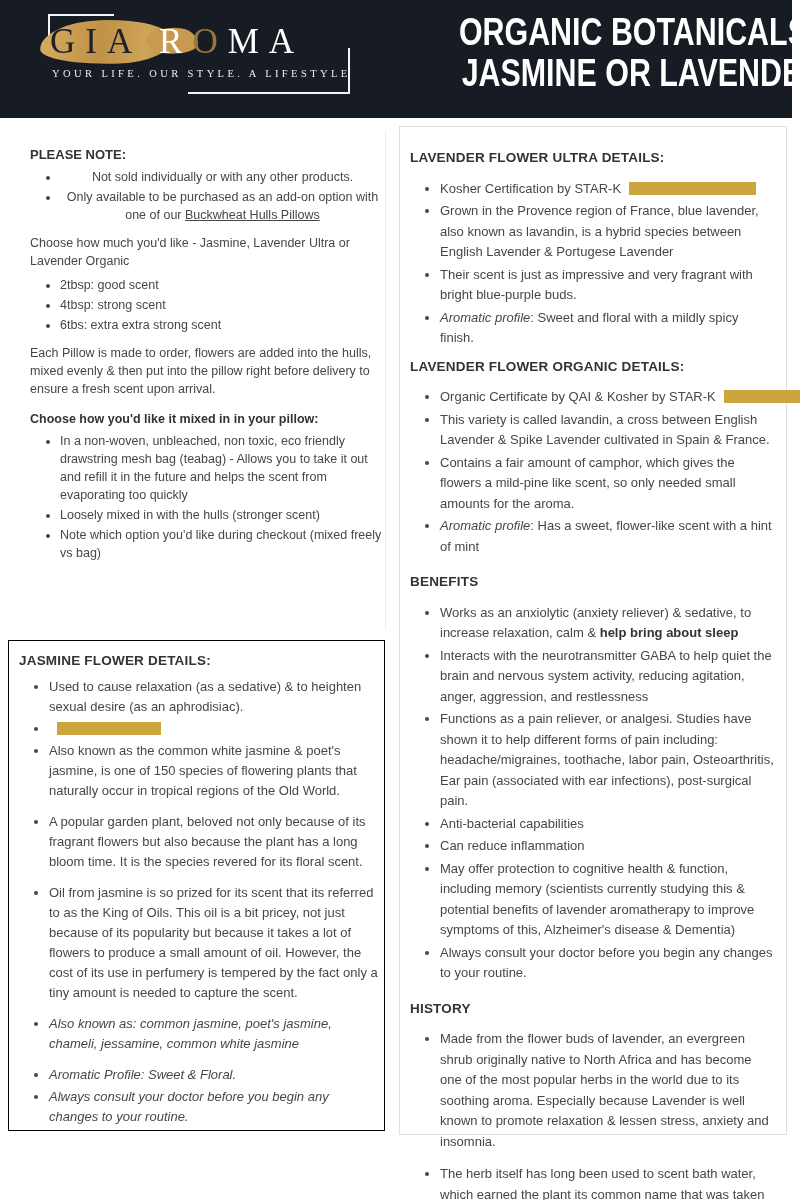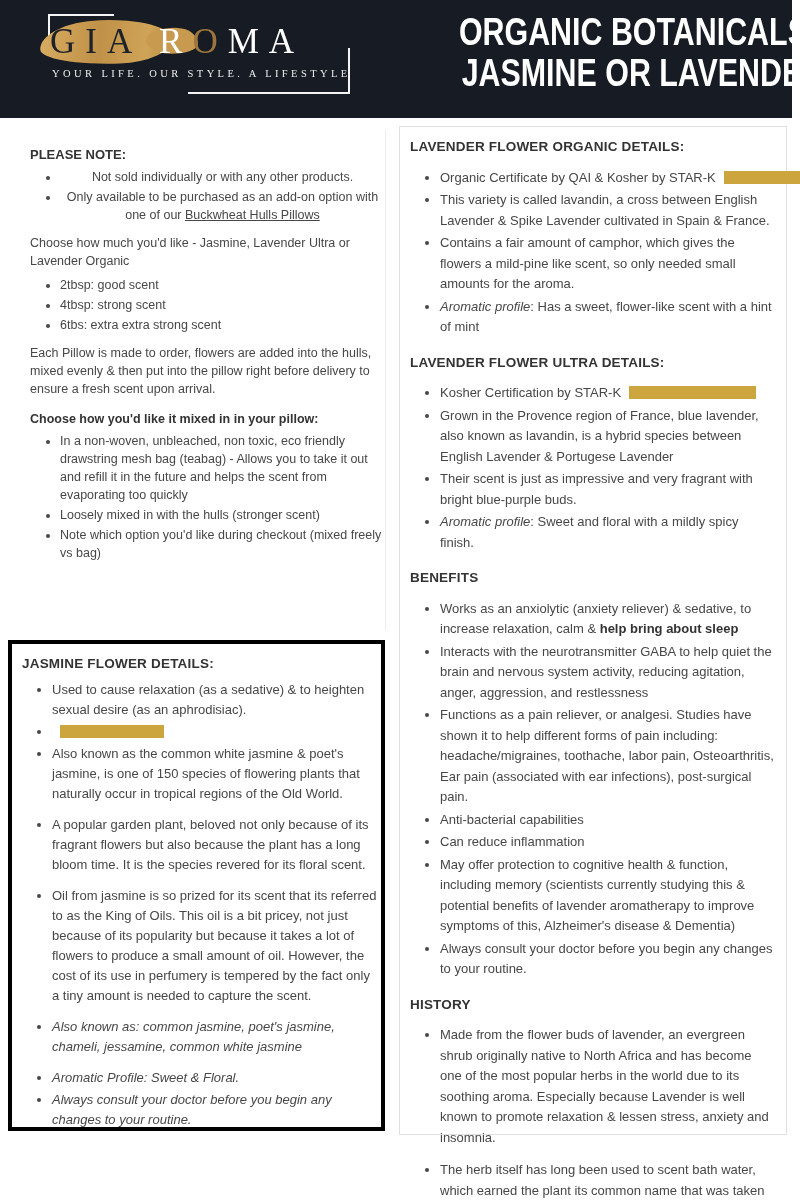--- a/index.html
+++ b/index.html
@@ -49,21 +49,21 @@
   .left-heading { margin:16px 10px 14px; text-align:center; color:#c3a145;
               font-weight:bold; font-size:19px; line-height:27px; }
   .note-label { font-weight:bold; color:#333; font-size:13px; margin:16px 0 4px; }
   .center-li { text-align:center; }
   .link { text-decoration:underline; color:#474747; cursor:pointer; }
   .para { margin:10px 0 6px; }
   .mixed-label { font-weight:bold; color:#333; margin:12px 0 4px; }
 
   
   .jasmine-box { position:absolute; left:8px; top:640px; width:377px; height:491px;
-              overflow:hidden; border:4px solid #000000; background:#fff;
+              overflow:hidden; border:1px solid #000000; background:#fff;
               padding:8px 4px 10px 10px; box-sizing:border-box;
               font-size:13px; line-height:20px; color:#474747; }
   .box-title { font-weight:bold; color:#333; font-size:13.5px; margin:2px 0 6px; letter-spacing:.2px; }
   .jasmine-box li.gap { margin-top:11px; }
   .nowrap { white-space:nowrap; }
 
   
   .right-box { position:absolute; left:399px; top:126px; width:388px; height:1009px;
               overflow:visible; border:1px solid #e0e0e0; background:#fff;
               padding:6px 12px 6px 10px; box-sizing:border-box;
@@ -130,37 +130,37 @@
       <li class="gap">A popular garden plant, beloved not only because of its fragrant flowers but also because the plant has a long bloom time. It is the species revered for its floral scent.</li>
       <li class="gap">Oil from jasmine is so prized for its scent that its referred to as the King of Oils.  This oil is a bit pricey, not just because of its popularity but because it takes a lot of flowers to produce a small amount of oil. However, the cost of its use in perfumery is tempered by the fact only a tiny amount is needed to capture the scent.</li>
       <li class="gap it">Also known as: common jasmine, poet's jasmine, chameli, jessamine, common white jasmine</li>
       <li class="gap it">Aromatic Profile: Sweet &amp; Floral.</li>
       <li class="it">Always consult your doctor before you begin any changes to your routine.</li>
     </ul>
   </div>
 
   <div class="right-box">
 
+    <div class="sec">
+      <div class="box-title">LAVENDER FLOWER ULTRA DETAILS:</div>
+      <ul>
+        <li class="nowrap"><span>Kosher Certification by STAR-K</span><span class="bar" style="width:127px"></span></li>
+        <li>Grown in the Provence region of France, blue lavender, also known as lavandin, is a hybrid species between English Lavender &amp; Portugese Lavender</li>
+        <li>Their scent is just as impressive and very fragrant with bright blue-purple buds.</li>
+        <li><span class="it">Aromatic profile</span><span>: Sweet and floral with a mildly spicy finish.</span></li>
+      </ul>
+    </div>
+
     <div class="sec" style="margin-top:0">
       <div class="box-title">LAVENDER FLOWER ORGANIC DETAILS:</div>
       <ul>
         <li class="nowrap"><span>Organic Certificate by QAI &amp; Kosher by STAR-K</span><span class="bar" style="width:112px"></span></li>
         <li>This variety is called lavandin, a cross between English Lavender &amp; Spike Lavender cultivated in Spain &amp; France.</li>
         <li>Contains a fair amount of camphor, which gives the flowers a mild-pine like scent, so only needed small amounts for the aroma.</li>
         <li><span class="it">Aromatic profile</span><span>: Has a sweet, flower-like scent with a hint of mint</span></li>
-      </ul>
-    </div>
-
-    <div class="sec">
-      <div class="box-title">LAVENDER FLOWER ULTRA DETAILS:</div>
-      <ul>
-        <li class="nowrap"><span>Kosher Certification by STAR-K</span><span class="bar" style="width:127px"></span></li>
-        <li>Grown in the Provence region of France, blue lavender, also known as lavandin, is a hybrid species between English Lavender &amp; Portugese Lavender</li>
-        <li>Their scent is just as impressive and very fragrant with bright blue-purple buds.</li>
-        <li><span class="it">Aromatic profile</span><span>: Sweet and floral with a mildly spicy finish.</span></li>
       </ul>
     </div>
 
     <div class="sec">
       <div class="box-title">BENEFITS</div>
       <ul>
         <li><span>Works as an anxiolytic (anxiety reliever) &amp; sedative, to increase relaxation, calm &amp; </span><span class="bold">help bring about sleep</span></li>
         <li>Interacts with the neurotransmitter GABA to help quiet the brain and nervous system activity, reducing agitation, anger, aggression, and restlessness</li>
         <li>Functions as a pain reliever, or analgesi. Studies have shown it to help different forms of pain including: headache/migraines, toothache, labor pain, Osteoarthritis, Ear pain (associated with ear infections), post-surgical pain.</li>
         <li>Anti-bacterial capabilities</li>

